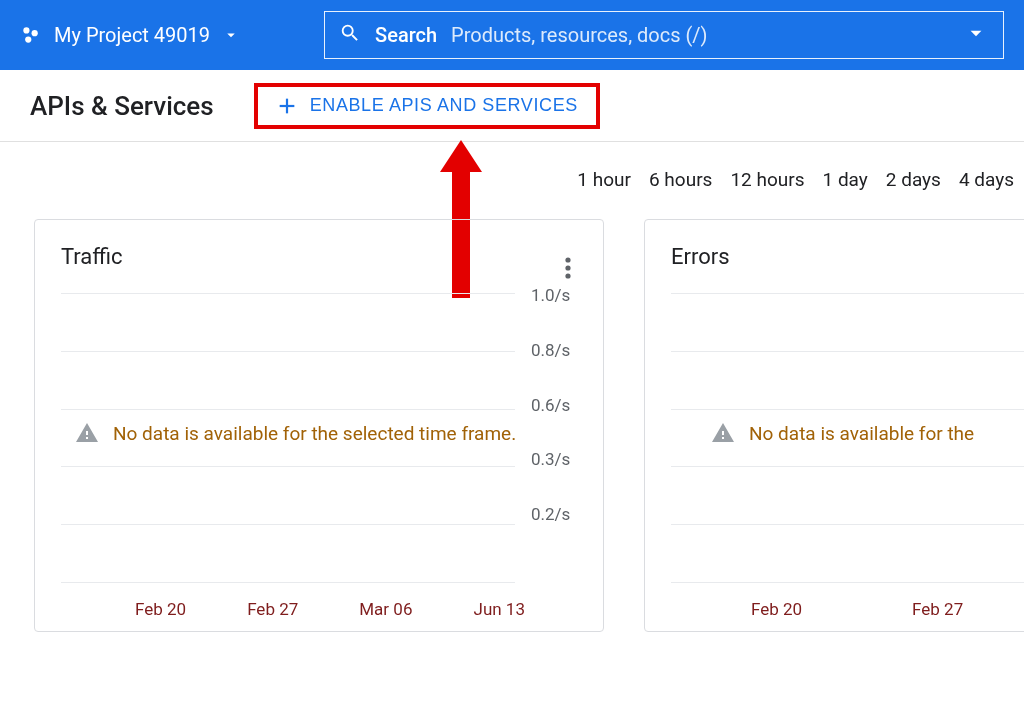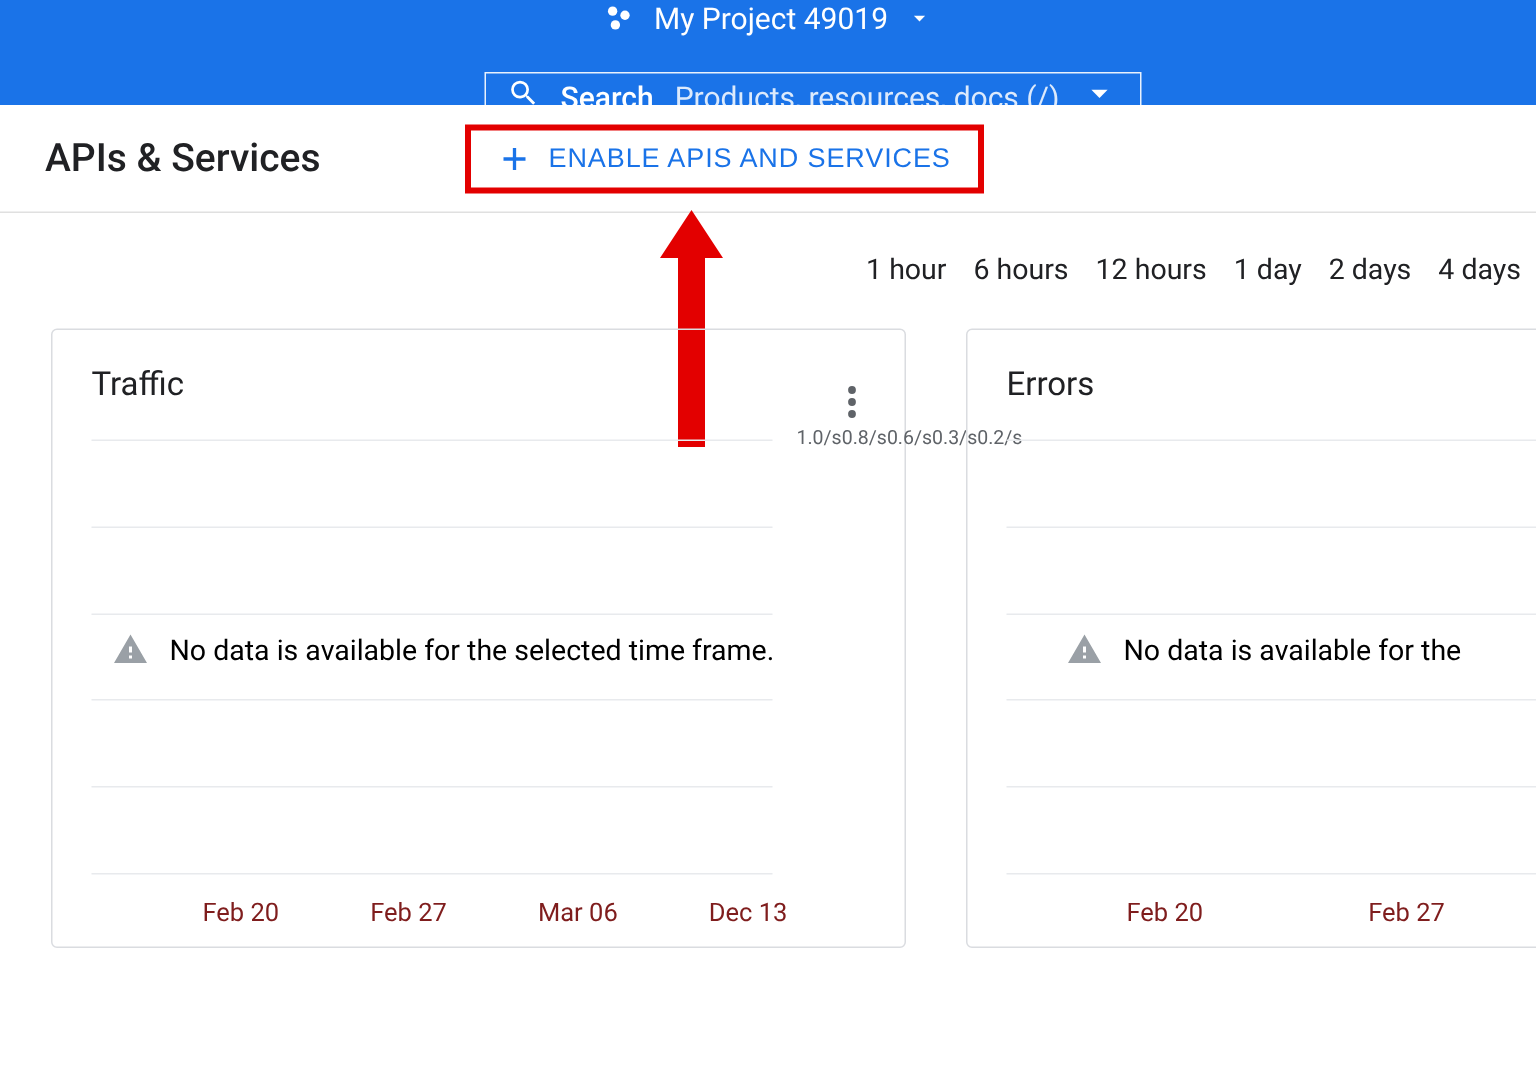--- a/index.html
+++ b/index.html
@@ -13,21 +13,20 @@
   }
 
   
   .top-header {
     background: #1a73e8;
     height: 70px;
     display: flex;
     align-items: center;
     padding: 0 20px;
     gap: 24px;
-    flex-direction: column;
   }
   .project-selector {
     display: flex;
     align-items: center;
     gap: 12px;
     color: #fff;
     font-size: 20px;
     cursor: pointer;
   }
   .project-icon {
@@ -61,21 +60,21 @@
     height: 72px;
     border-bottom: 1px solid #e0e0e0;
     padding: 0 30px;
   }
   .page-title {
     font-size: 26px;
     font-weight: 500;
     color: #202124;
   }
   .enable-btn {
-    margin-left: 96px;
+    margin-left: 40px;
     display: flex;
     align-items: center;
     gap: 12px;
     color: #1a73e8;
     font-size: 18px;
     font-weight: 500;
     letter-spacing: 0.6px;
     border: 4px solid #e30000;
     padding: 8px 18px;
     cursor: pointer;
@@ -146,38 +145,38 @@
     height: 1px;
     background: #e8eaed;
   }
   .ylabels {
     position: absolute;
     right: 0;
     top: 0;
     bottom: 26px;
     width: 62px;
     display: flex;
-    flex-direction: row;
+    flex-direction: column;
     justify-content: space-between;
-    font-size: 13px;
+    font-size: 17px;
     color: #5f6368;
     text-align: left;
     padding-left: 8px;
   }
   .ylabels span { transform: translateY(-8px); }
   .ylabels span:last-child { visibility:hidden; }
 
   .nodata {
     position: absolute;
     left: 14px;
     top: 128px;
     display: flex;
     align-items: center;
     gap: 14px;
-    color: #000000;
+    color: #a16207;
     font-size: 19px;
   }
   .errors .nodata { left: 40px; }
   .nodata svg { display:block; }
 
   .xlabels {
     position: absolute;
     left: 30px; right: 60px; bottom: -6px;
     display: flex;
     justify-content: space-between;
@@ -279,21 +278,21 @@
       <div class="nodata">
         <svg width="24" height="24" viewBox="0 0 24 24" fill="#9aa0a6">
             <path d="M1 21h22L12 2 1 21zm12-3h-2v-2h2v2zm0-4h-2v-4h2v4z"></path>
           </svg>
         <span>No data is available for the selected time frame.</span>
       </div>
       <div class="xlabels">
         <span>Feb 20</span>
         <span>Feb 27</span>
         <span>Mar 06</span>
-        <span>Dec 13</span>
+        <span>Jun 13</span>
       </div>
     </div>
   </div>
 
   <div class="card errors">
     <div class="card-title">Errors</div>
     <div class="chart-area">
       <div class="gridlines" style="right:10px">
         <div class="gl"></div>
           <div class="gl"></div>

